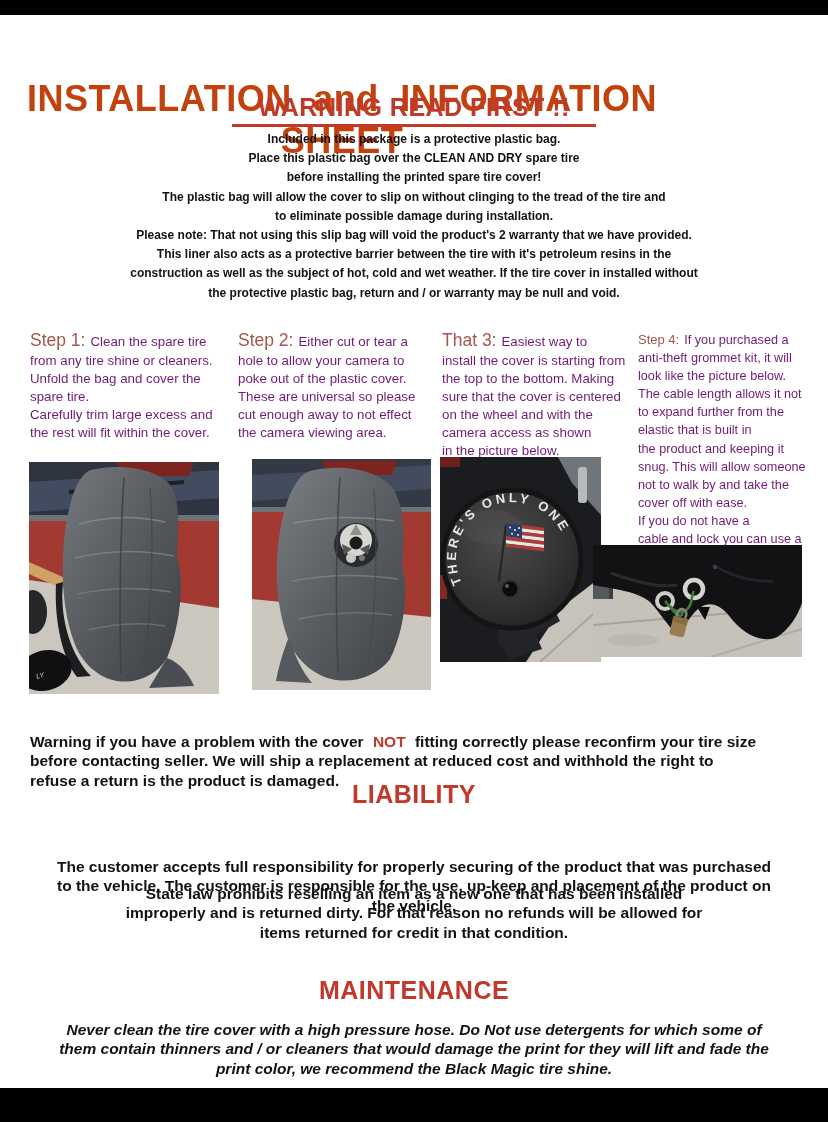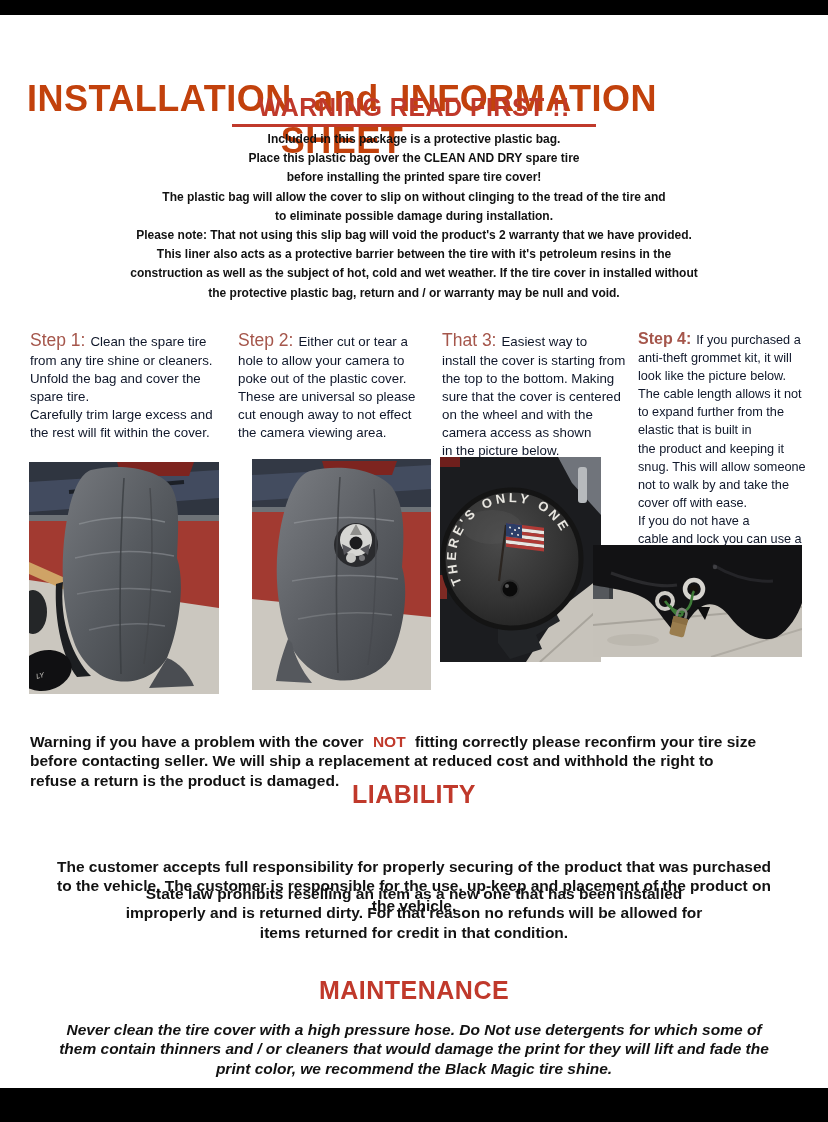--- a/index.html
+++ b/index.html
@@ -25,23 +25,23 @@
     position:absolute;top:130px;left:0;width:828px;text-align:center;
     font-size:12px;font-weight:bold;line-height:19.2px;white-space:pre-line;color:#121212;
   }
   .step{position:absolute;top:330px;}
   .step p{margin:0;}
   #step1{left:30px;width:203px;}
   #step2{left:238px;width:203px;}
   #step3{left:442px;width:196px;}
   #step4{left:638px;width:170px;}
   .step-label{font-size:17.5px;color:var(--step-red,#a5564b);margin-right:5px;}
-  .step-text{font-size:13.3px;line-height:15.6px;white-space:pre-line;color:#0f172a;}
+  .step-text{font-size:13.3px;line-height:15.6px;white-space:pre-line;color:#701a75;}
   #step4 .step-text{font-size:12.7px;line-height:15.1px;}
-  #step4 .step-label{font-size:16px;font-weight:bold;}
+  #step4 .step-label{font-size:13px;}
 
   .photo{position:absolute;display:block;}
   #photo1{left:29px;top:462px;}
   #photo2{left:252px;top:459px;}
   #photo3{left:440px;top:457px;}
   #photo4{left:593px;top:545px;}
 
   .warning-note{
     position:absolute;top:716px;left:30px;width:778px;
     font-size:15.5px;font-weight:bold;line-height:19.6px;color:#121212;

